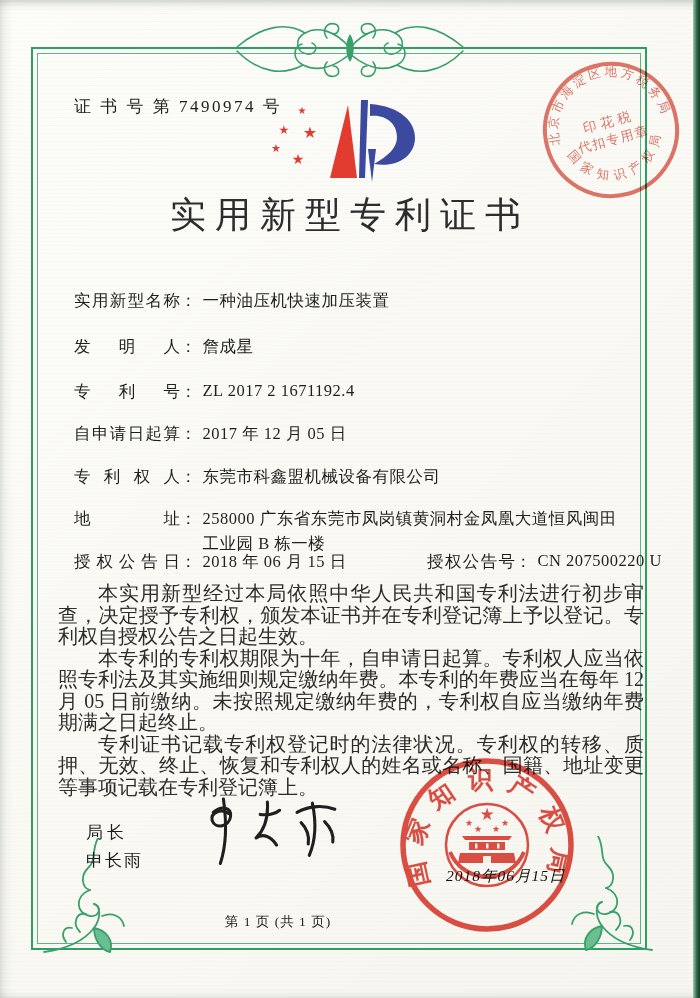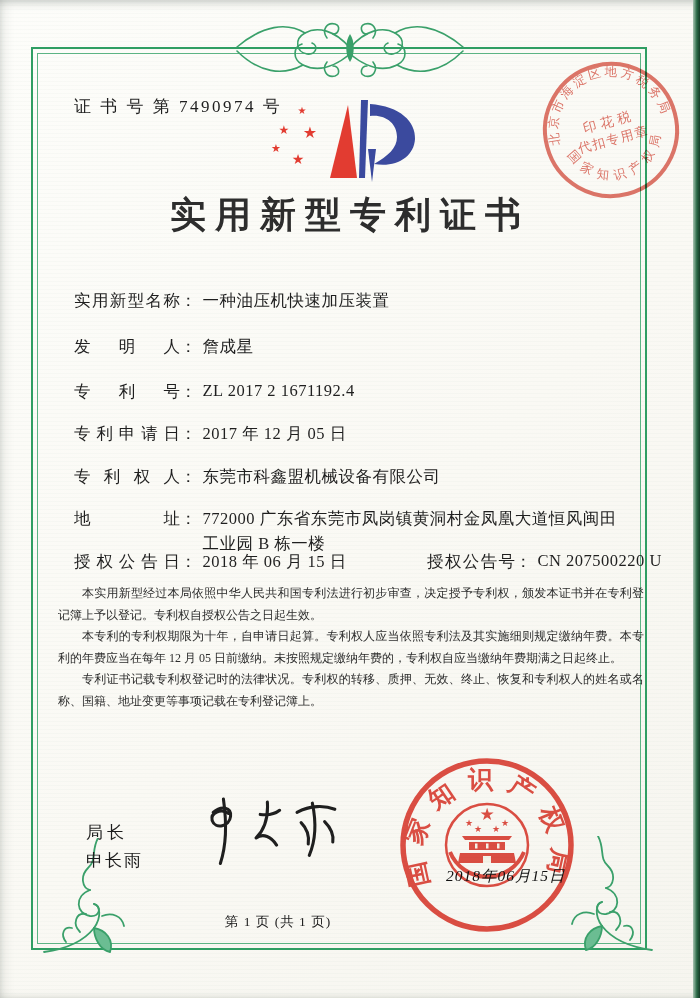--- a/index.html
+++ b/index.html
@@ -14,32 +14,32 @@
   .book-edge{position:absolute;right:0;top:0;width:7px;height:100%;
     background:linear-gradient(to right,#a8c4b2,#2b6a47 55%,#143a26);}
   
   .frame-outer{position:absolute;left:31px;top:47px;right:53px;bottom:48px;border:2px solid #2f9e63;}
   .frame-inner{position:absolute;left:37px;top:53px;right:59px;bottom:54px;border:1px solid #5cb484;}
   .deco{position:absolute;pointer-events:none;}
   
   .cert-no{position:absolute;left:74px;top:95px;font-size:17px;letter-spacing:2.5px;color:#1e1e1e;}
   
   .title{position:absolute;left:0;top:191px;width:700px;text-align:center;
-    font-size:36px;font-weight:700;letter-spacing:9px;color:#2d2d2d;}
+    font-size:36px;font-weight:400;letter-spacing:9px;color:#2d2d2d;}
   
   .fields{position:absolute;left:74px;top:290px;width:566px;height:300px;font-size:16.5px;color:#1f1f1f;}
   .frow{position:absolute;left:0;display:flex;align-items:flex-start;white-space:nowrap;}
   .flabel{display:inline-block;width:106px;text-align:justify;text-align-last:justify;-moz-text-align-last:justify;}
   .colon{display:inline-block;margin-right:6px;}
   .fvalue{letter-spacing:.5px;font-family:Liberation Serif, serif;}
   .addr2{margin-top:3px;letter-spacing:.5px;}
   .grant-no{position:absolute;left:321px;top:0;display:flex;white-space:nowrap;}
   .grant-no .flabel{width:88px;margin-left:32px;}
   
-  .paras{position:absolute;left:58px;top:583px;width:586px;font-size:12px;line-height:21.5px;
+  .paras{position:absolute;left:58px;top:583px;width:586px;font-size:20px;line-height:21.5px;
     text-align:justify;color:#2c2c2c;}
   .paras p{margin:0;text-indent:2em;}
   
   .sig-title{position:absolute;left:86px;top:821px;font-size:17px;letter-spacing:4px;color:#1d1d1d;}
   .sig-name{position:absolute;left:86px;top:849px;font-size:17px;letter-spacing:2px;color:#1d1d1d;}
   .sig-script{position:absolute;left:196px;top:796px;}
   
   .seal{position:absolute;left:390px;top:750px;mix-blend-mode:multiply;opacity:.95;}
   .seal-date{position:absolute;left:446px;top:866px;font-size:15.5px;letter-spacing:1px;color:#111;
     font-family:"Liberation Serif","DejaVu Serif",serif;font-style:italic;}
@@ -143,34 +143,34 @@
       <span class="flabel">发明人</span>
         <span class="colon">：</span>
       <span class="fvalue">詹成星</span>
     </div>
     <div class="frow" style="top:91px">
       <span class="flabel">专利号</span>
         <span class="colon">：</span>
       <span class="fvalue">ZL 2017 2 1671192.4</span>
     </div>
     <div class="frow" style="top:133px">
-      <span class="flabel">专利申请日</span>
+      <span class="flabel">自申请日起算</span>
         <span class="colon">：</span>
       <span class="fvalue">2017 年 12 月 05 日</span>
     </div>
     <div class="frow" style="top:176px">
       <span class="flabel">专利权人</span>
         <span class="colon">：</span>
       <span class="fvalue">东莞市科鑫盟机械设备有限公司</span>
     </div>
     <div class="frow" style="top:218px">
       <span class="flabel">地址</span>
         <span class="colon">：</span>
       <span class="fvalue">
-        <span>772000 广东省东莞市凤岗镇黄洞村金凤凰大道恒风闽田</span>
+        <span>258000 广东省东莞市凤岗镇黄洞村金凤凰大道恒风闽田</span>
         <div class="addr2">工业园 B 栋一楼</div>
       </span>
     </div>
     <div class="frow" style="top:261px;width:566px">
       <span class="flabel">授权公告日</span>
         <span class="colon">：</span>
       <span class="fvalue">2018 年 06 月 15 日</span>
       <span class="grant-no">
         <span class="flabel">授权公告号</span>
           <span class="colon">：</span>

